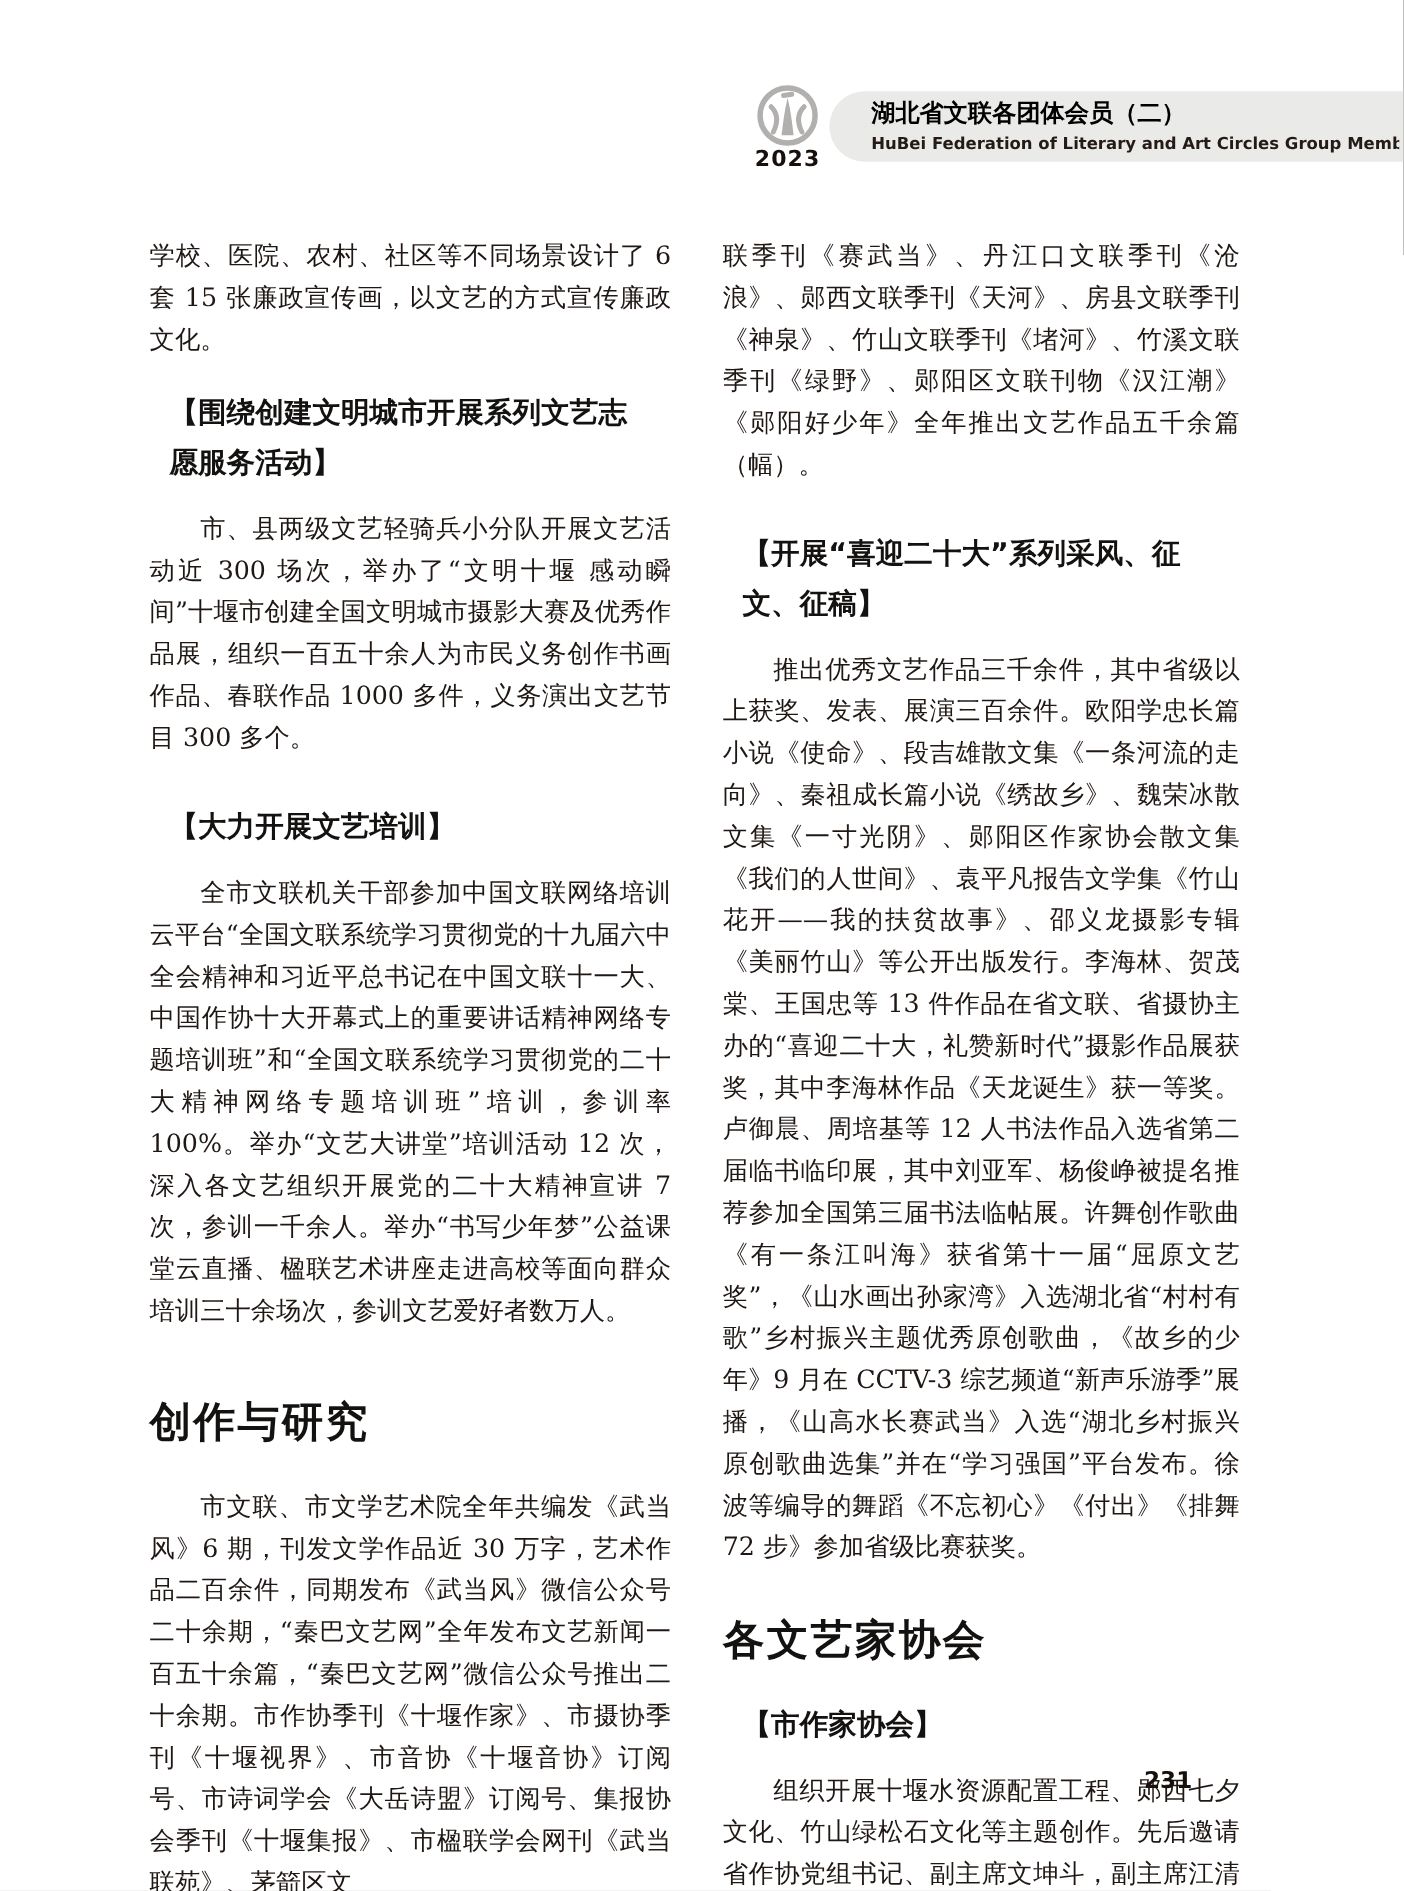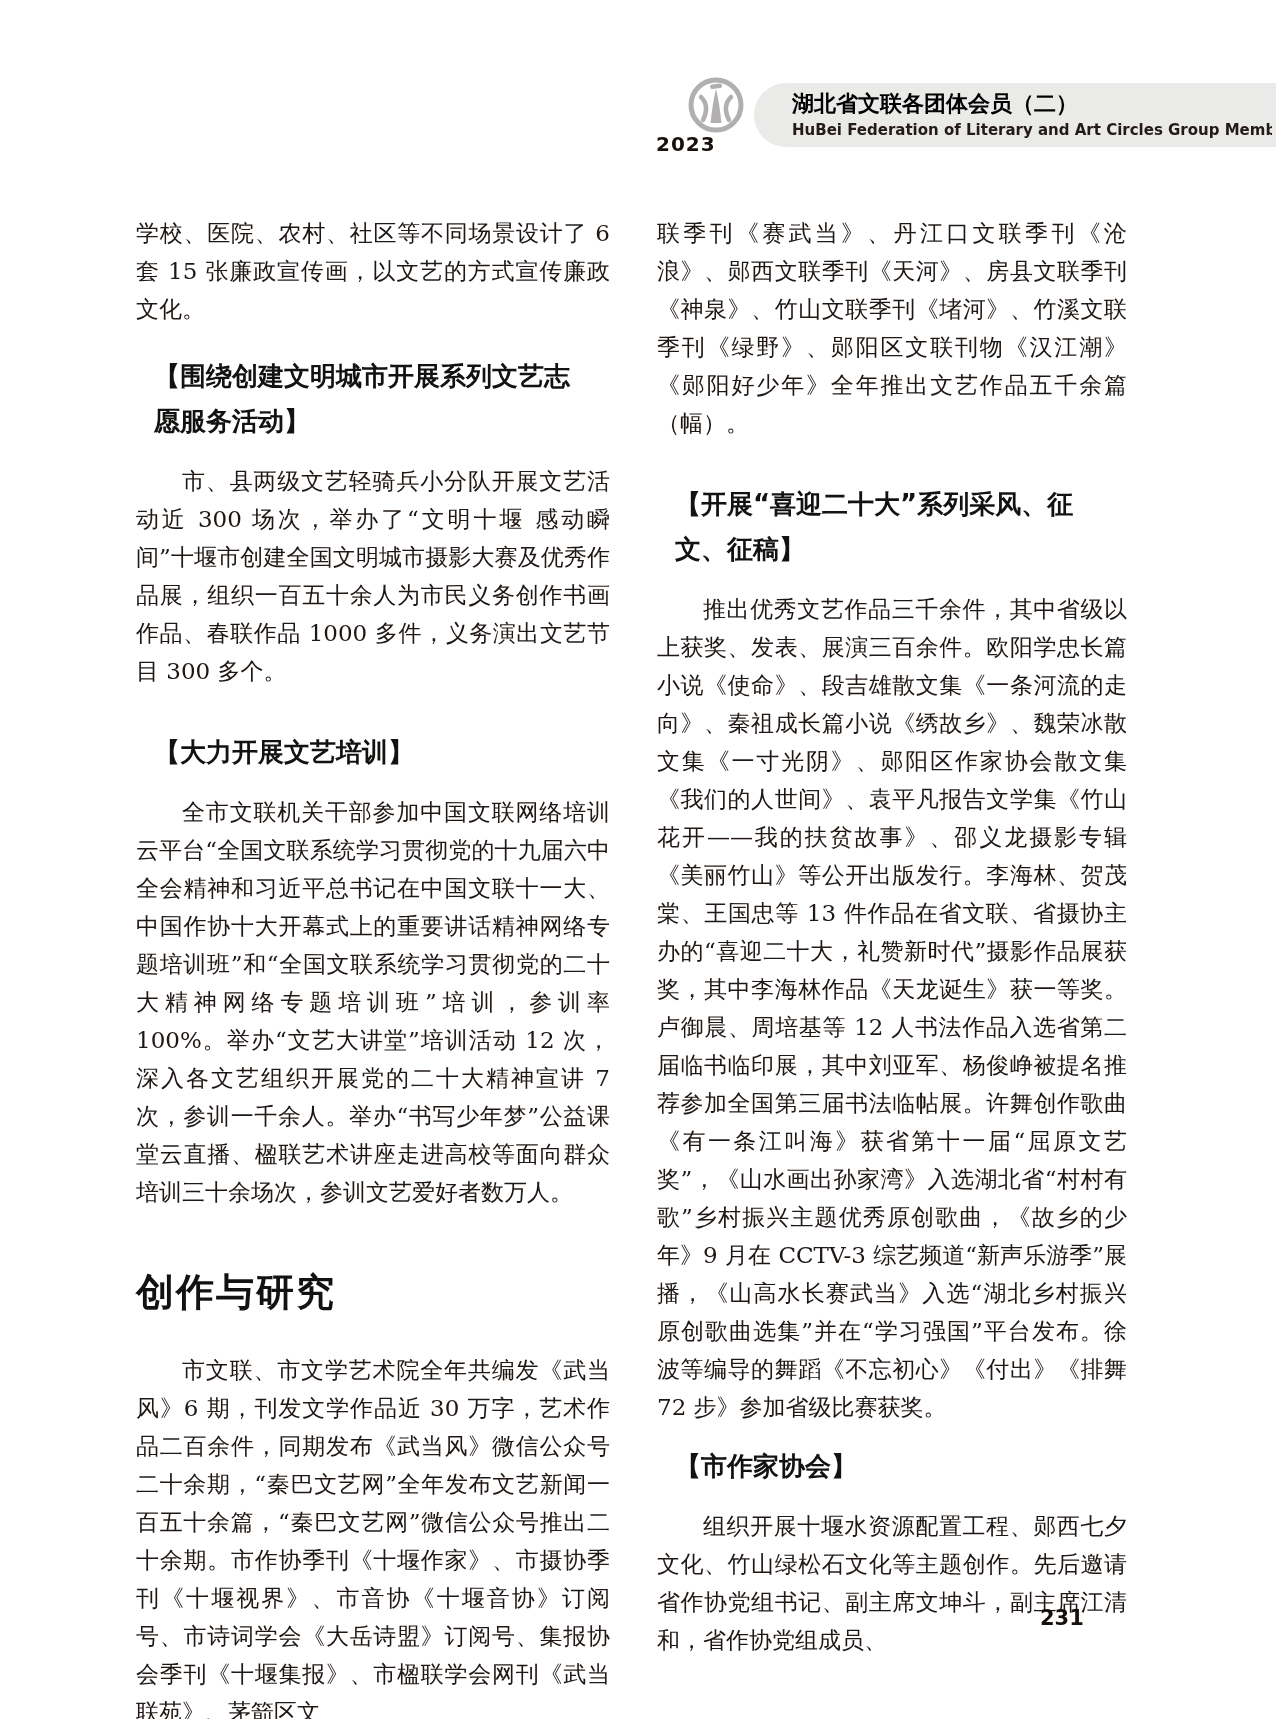--- a/index.html
+++ b/index.html
@@ -14,22 +14,22 @@
   }
   
   .header-bar{
     position:absolute;left:754px;top:83px;
     width:522px;height:64px;
     background:#eaeae8;
     border-radius:32px 0 0 32px;
   }
   .logo-wrap{position:absolute;left:686px;top:76px;width:60px;height:60px;}
   .logo-year{
-    position:absolute;left:656px;top:132px;width:72px;
-    text-align:left;
+    position:absolute;left:680px;top:132px;width:72px;
+    text-align:center;
     font-family:"DejaVu Sans","Liberation Sans",sans-serif;
     font-weight:bold;font-size:20px;letter-spacing:1px;color:#17100d;
   }
   .header-title{
     position:absolute;left:792px;top:90px;width:470px;
     font-family:"DejaVu Sans","Liberation Sans",sans-serif;
     font-weight:bold;font-size:22px;line-height:28px;color:#000000;
     white-space:nowrap;overflow:hidden;
   }
   .header-subtitle{
@@ -103,19 +103,20 @@
     <h3 class="sec-head mt-lg">【大力开展文艺培训】</h3>
     <p class="para mt-sm">全市文联机关干部参加中国文联网络培训云平台“全国文联系统学习贯彻党的十九届六中全会精神和习近平总书记在中国文联十一大、中国作协十大开幕式上的重要讲话精神网络专题培训班”和“全国文联系统学习贯彻党的二十大精神网络专题培训班”培训，参训率 100%。举办“文艺大讲堂”培训活动 12 次，深入各文艺组织开展党的二十大精神宣讲 7 次，参训一千余人。举办“书写少年梦”公益课堂云直播、楹联艺术讲座走进高校等面向群众培训三十余场次，参训文艺爱好者数万人。</p>
     <h2 class="chapter-head mt-xl mb-xl">创作与研究</h2>
     <p class="para mt-sm">市文联、市文学艺术院全年共编发《武当风》6 期，刊发文学作品近 30 万字，艺术作品二百余件，同期发布《武当风》微信公众号二十余期，“秦巴文艺网”全年发布文艺新闻一百五十余篇，“秦巴文艺网”微信公众号推出二十余期。市作协季刊《十堰作家》、市摄协季刊《十堰视界》、市音协《十堰音协》订阅号、市诗词学会《大岳诗盟》订阅号、集报协会季刊《十堰集报》、市楹联学会网刊《武当联苑》、茅箭区文</p>
   </div>
 
   <div class="col col-right">
     <p class="para cont">联季刊《赛武当》、丹江口文联季刊《沧浪》、郧西文联季刊《天河》、房县文联季刊《神泉》、竹山文联季刊《堵河》、竹溪文联季刊《绿野》、郧阳区文联刊物《汉江潮》《郧阳好少年》全年推出文艺作品五千余篇（幅）。</p>
     <h3 class="sec-head mt-lg">【开展“喜迎二十大”系列采风、征文、征稿】</h3>
     <p class="para mt-sm">推出优秀文艺作品三千余件，其中省级以上获奖、发表、展演三百余件。欧阳学忠长篇小说《使命》、段吉雄散文集《一条河流的走向》、秦祖成长篇小说《绣故乡》、魏荣冰散文集《一寸光阴》、郧阳区作家协会散文集《我们的人世间》、袁平凡报告文学集《竹山花开——我的扶贫故事》、邵义龙摄影专辑《美丽竹山》等公开出版发行。李海林、贺茂棠、王国忠等 13 件作品在省文联、省摄协主办的“喜迎二十大，礼赞新时代”摄影作品展获奖，其中李海林作品《天龙诞生》获一等奖。卢御晨、周培基等 12 人书法作品入选省第二届临书临印展，其中刘亚军、杨俊峥被提名推荐参加全国第三届书法临帖展。许舞创作歌曲《有一条江叫海》获省第十一届“屈原文艺奖”，《山水画出孙家湾》入选湖北省“村村有歌”乡村振兴主题优秀原创歌曲，《故乡的少年》9 月在 CCTV-3 综艺频道“新声乐游季”展播，《山高水长赛武当》入选“湖北乡村振兴原创歌曲选集”并在“学习强国”平台发布。徐波等编导的舞蹈《不忘初心》《付出》《排舞 72 步》参加省级比赛获奖。</p>
+    <h2 class="chapter-head mt-lg mb-lg">各文艺家协会</h2>
     <h3 class="sec-head">【市作家协会】</h3>
     <p class="para mt-sm">组织开展十堰水资源配置工程、郧西七夕文化、竹山绿松石文化等主题创作。先后邀请省作协党组书记、副主席文坤斗，副主席江清和，省作协党组成员、</p>
   </div>
 
   <div class="page-number">231</div>
 
 </div>
 
 </body></html>

